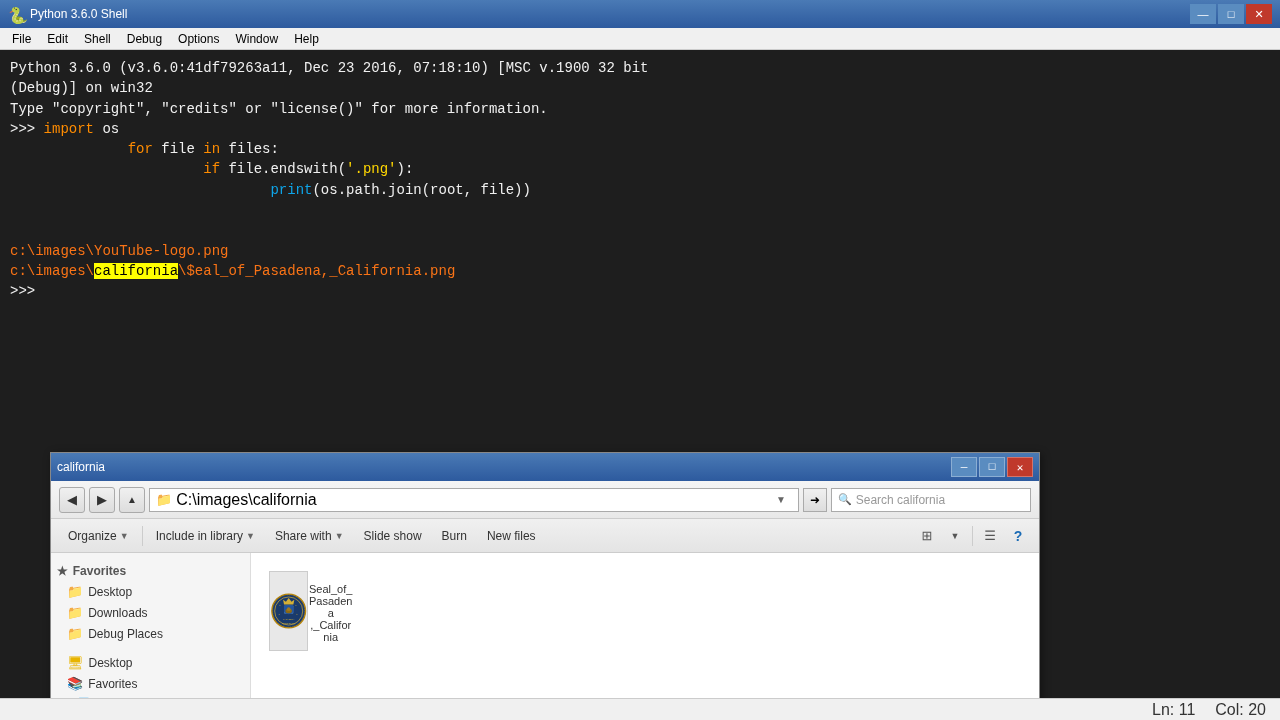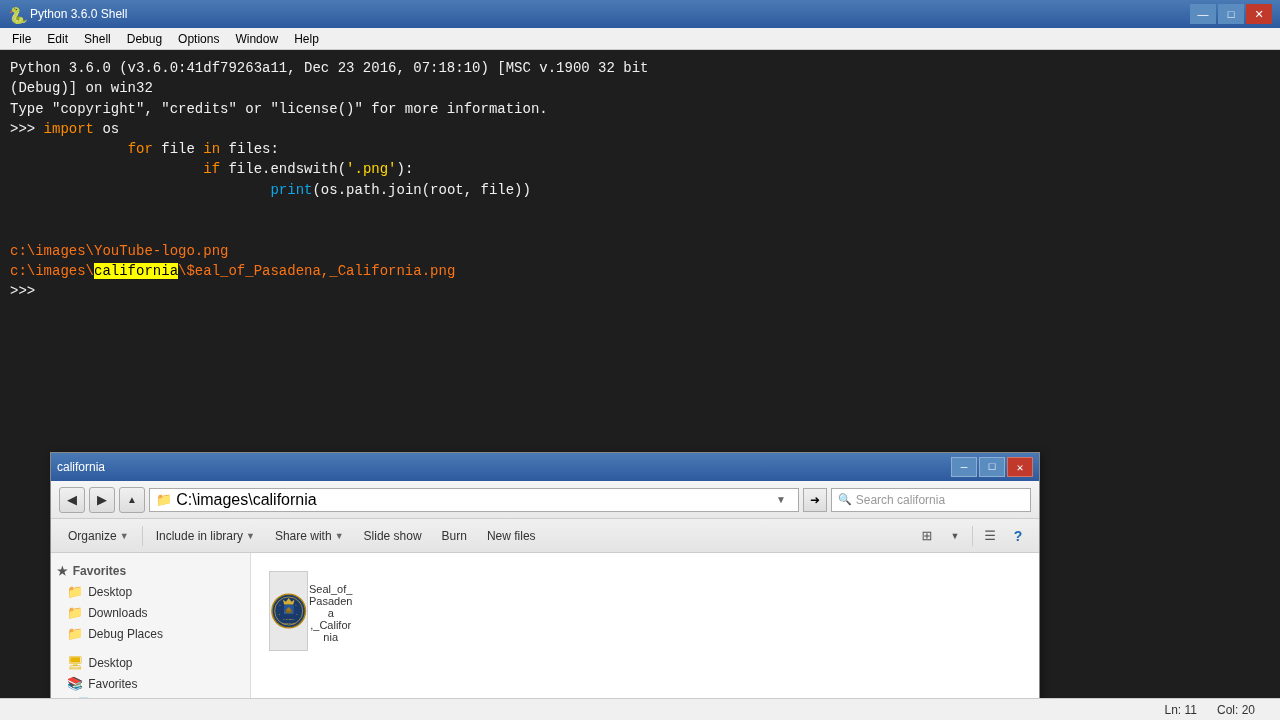--- a/index.html
+++ b/index.html
@@ -93,23 +93,23 @@
     .output-path { color: #f97316; }
 
     
     .status-bar {
       background: #f0f0f0;
       border-top: 1px solid #ccc;
       height: 22px;
       display: flex;
       align-items: center;
       justify-content: flex-end;
-      padding: 0 25px;
-      font-family: 'Segoe UI', sans-serif;
-      font-size: 12px;
+      padding: 0 14px;
+      font-family: 'Segoe UI', sans-serif;
+      font-size: 16px;
       color: #333;
       gap: 20px;
       position: absolute;
       bottom: 0;
       left: 0;
       right: 0;
     }
 
     
     .explorer-window {

